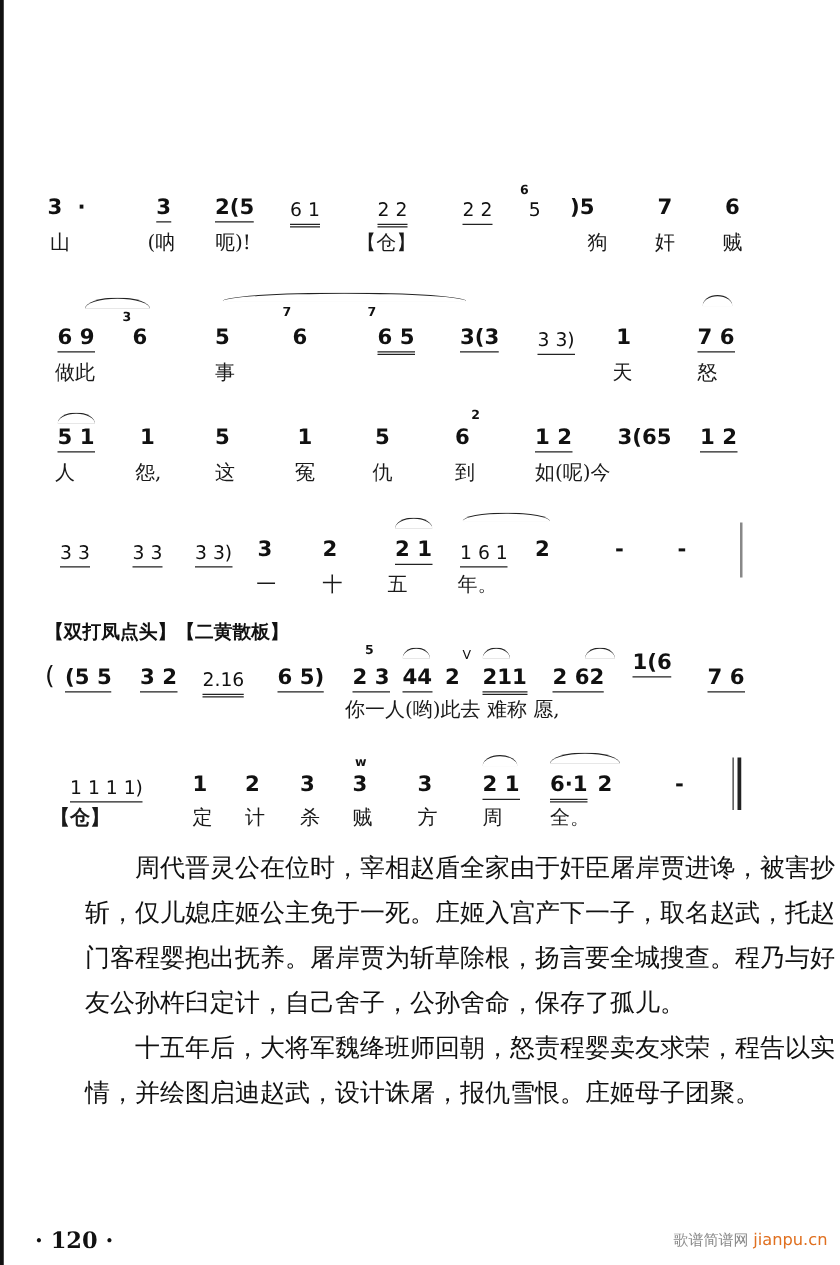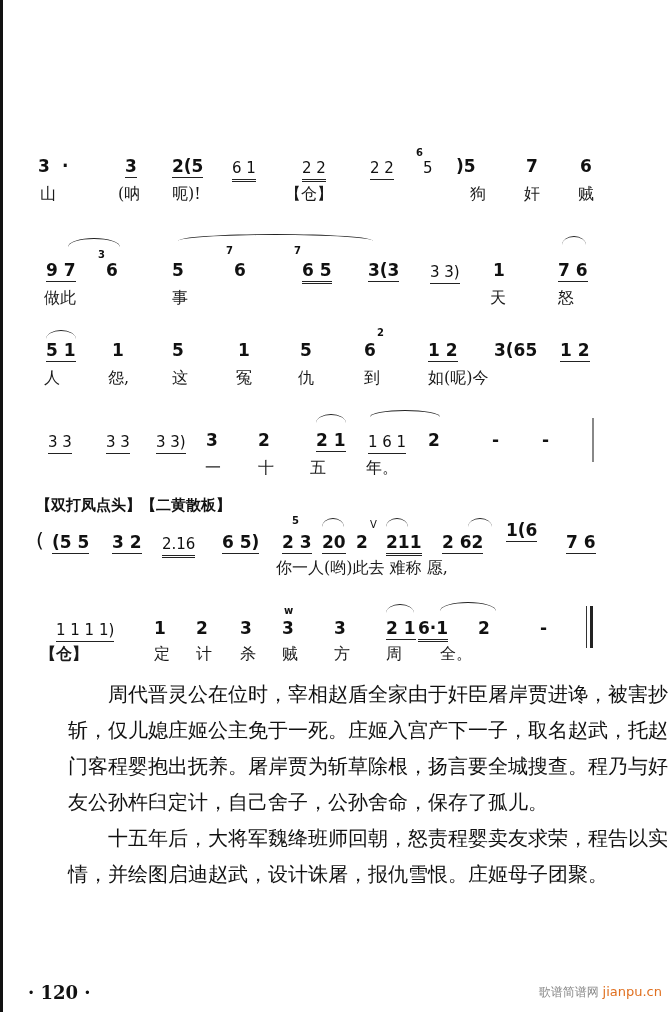--- a/index.html
+++ b/index.html
@@ -50,21 +50,21 @@
   <span class="lyric" style="left:285px;top:34px;">【仓】</span>
   <span class="lyric" style="left:470px;top:34px;">狗</span>
   <span class="lyric" style="left:524px;top:34px;">奸</span>
   <span class="lyric" style="left:578px;top:34px;">贼</span>
 </div>
 
 <div class="row" style="top:232px;">
   <div class="slur" style="left:68px;top:6px;width:52px;"></div>
   <div class="slur" style="left:178px;top:2px;width:195px;height:6px;"></div>
   <div class="slur" style="left:562px;top:4px;width:24px;"></div>
-  <span class="note ul" style="left:46px;top:28px;">9 7</span>
+  <span class="note ul" style="left:46px;top:28px;">6 9</span>
   <span class="grace" style="left:98px;top:18px;">3</span>
   <span class="note" style="left:106px;top:28px;">6</span>
   <span class="note" style="left:172px;top:28px;">5</span>
   <span class="grace" style="left:226px;top:14px;">7</span>
   <span class="note" style="left:234px;top:28px;">6</span>
   <span class="grace" style="left:294px;top:14px;">7</span>
   <span class="note ul2" style="left:302px;top:28px;">6 5</span>
   <span class="note ul" style="left:368px;top:28px;">3(3</span>
   <span class="note thin ul" style="left:430px;top:30px;">3 3)</span>
   <span class="note" style="left:493px;top:28px;">1</span>
@@ -122,42 +122,42 @@
   <div class="slur" style="left:322px;top:6px;width:22px;"></div>
   <div class="slur" style="left:386px;top:6px;width:22px;"></div>
   <div class="slur" style="left:468px;top:6px;width:24px;"></div>
   <span class="note" style="left:36px;top:18px;font-size:20px;font-weight:normal;">(</span>
   <span class="note ul" style="left:52px;top:20px;">(5 5</span>
   <span class="note ul" style="left:112px;top:20px;">3 2</span>
   <span class="note thin ul2" style="left:162px;top:22px;">2.16</span>
   <span class="note ul" style="left:222px;top:20px;">6 5)</span>
   <span class="grace" style="left:292px;top:4px;">5</span>
   <span class="note ul" style="left:282px;top:20px;">2 3</span>
-  <span class="note ul" style="left:322px;top:20px;">20</span>
+  <span class="note ul" style="left:322px;top:20px;">44</span>
   <span class="note" style="left:356px;top:20px;">2</span>
   <span class="grace" style="left:370px;top:8px;font-weight:normal;">V</span>
   <span class="note ul2" style="left:386px;top:20px;">211</span>
   <span class="note ul" style="left:442px;top:20px;">2 62</span>
   <span class="note ul" style="left:506px;top:8px;">1(6</span>
   <span class="note ul" style="left:566px;top:20px;">7 6</span>
   <span class="lyric" style="left:276px;top:46px;">你一人(哟)此去 难称  愿,</span>
 </div>
 
 <div class="row" style="top:594px;">
   <div class="slur" style="left:386px;top:10px;width:28px;"></div>
   <div class="slur" style="left:440px;top:8px;width:56px;"></div>
   <span class="note thin ul" style="left:56px;top:26px;">1 1 1 1)</span>
   <span class="note" style="left:154px;top:24px;">1</span>
   <span class="note" style="left:196px;top:24px;">2</span>
   <span class="note" style="left:240px;top:24px;">3</span>
   <span class="grace" style="left:284px;top:12px;">w</span>
   <span class="note" style="left:282px;top:24px;">3</span>
   <span class="note" style="left:334px;top:24px;">3</span>
   <span class="note ul" style="left:386px;top:24px;">2 1</span>
-  <span class="note ul2" style="left:418px;top:24px;">6·1</span>
+  <span class="note ul2" style="left:440px;top:24px;">6·1</span>
   <span class="note" style="left:478px;top:24px;">2</span>
   <span class="note" style="left:540px;top:24px;">-</span>
   <div class="barline" style="left:590px;top:12px;height:42px;"></div>
   <div class="barline thin" style="left:586px;top:12px;height:42px;background:#333;width:1px;"></div>
   <span class="lyric" style="left:40px;top:50px;font-weight:bold;">【仓】</span>
   <span class="lyric" style="left:154px;top:50px;">定</span>
   <span class="lyric" style="left:196px;top:50px;">计</span>
   <span class="lyric" style="left:240px;top:50px;">杀</span>
   <span class="lyric" style="left:282px;top:50px;">贼</span>
   <span class="lyric" style="left:334px;top:50px;">方</span>

